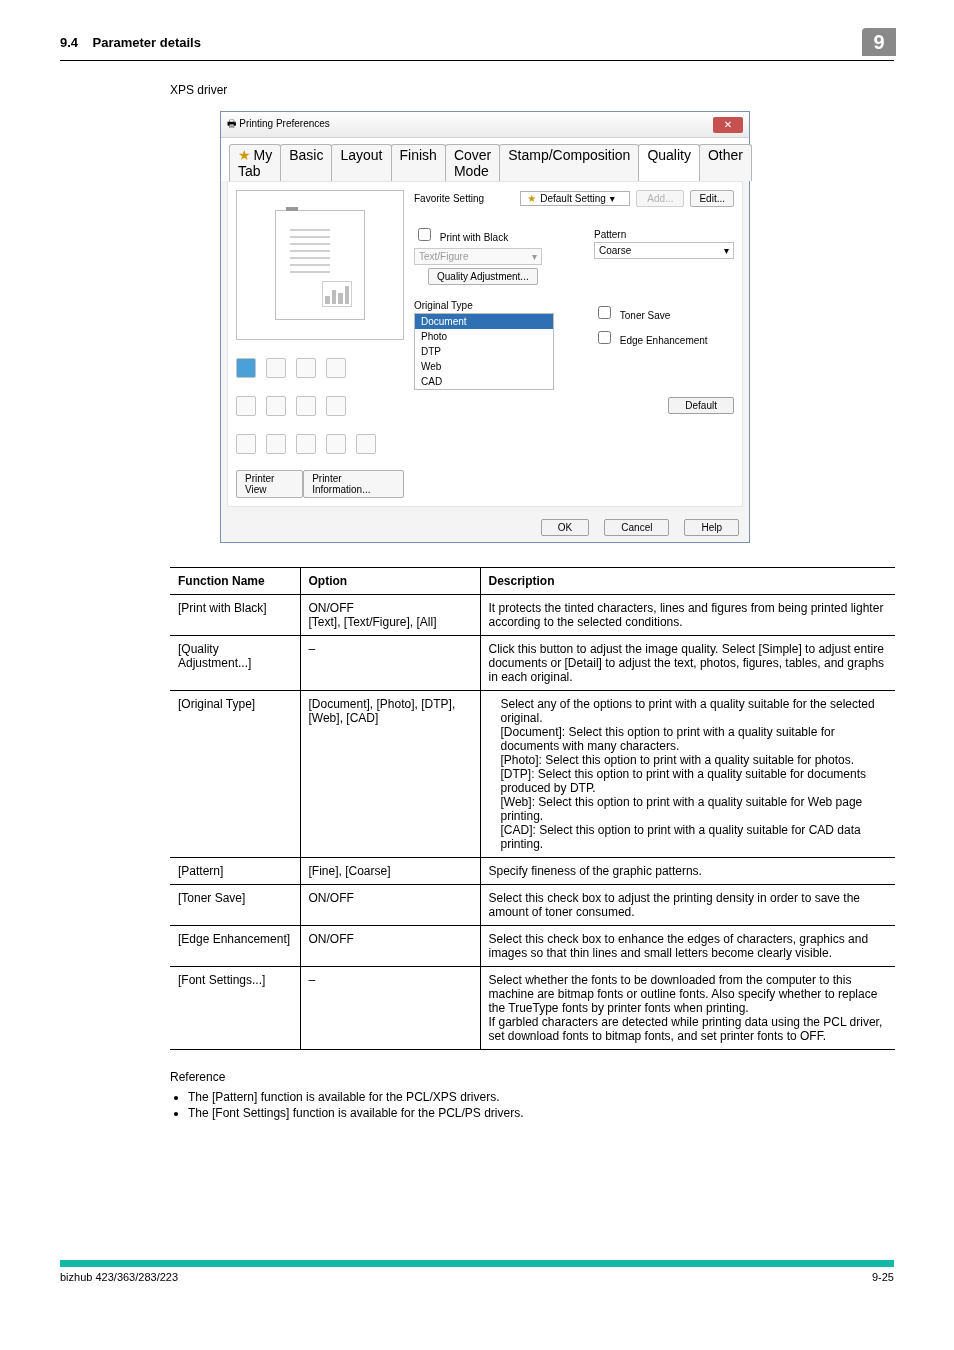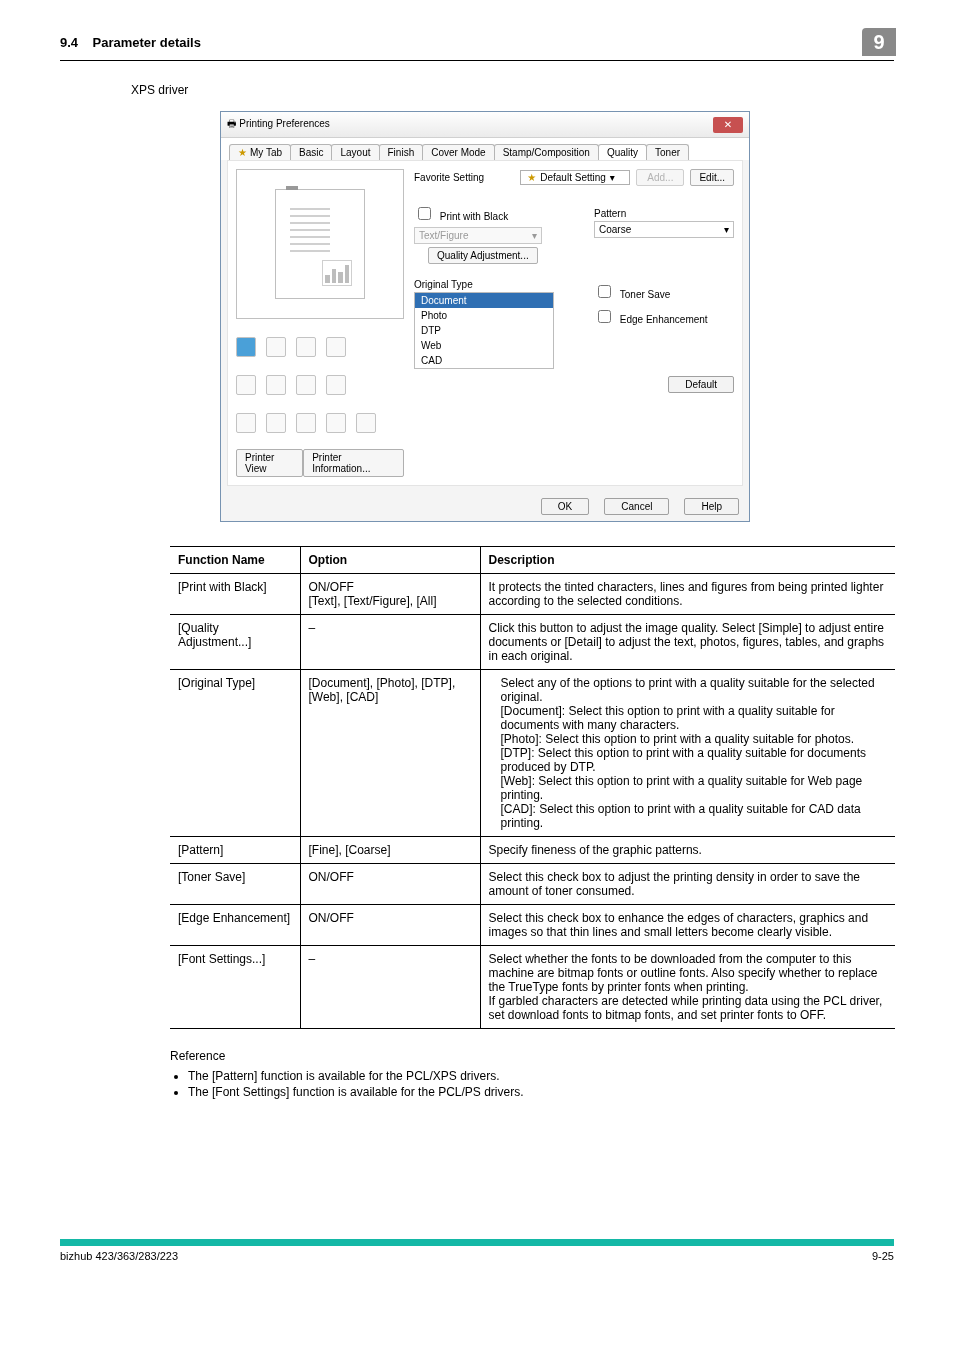--- a/index.html
+++ b/index.html
@@ -26,21 +26,21 @@
   .hdr-num-box {
     background: #898989;
     color: #fff;
     width: 34px; height: 28px;
     display: flex; align-items: center; justify-content: center;
     font-size: 20px; font-weight: bold;
     border-top-left-radius: 4px;
     margin-right: -2px;
   }
   .sub-heading {
-    margin: 22px 0 14px 71px;
+    margin: 22px 0 14px 110px;
     font-size: 12px;
   }
 
   
   .dlg-wrap { margin-left: 160px; }
   .dlg {
     width: 530px;
     border: 1px solid #7793b1;
     font-size: 10px;
     background: #f4f4f4;
@@ -53,21 +53,21 @@
   }
   .dlg-title .red-x {
     width: 30px; height: 16px; background: #c75050; border-radius: 2px;
     color:#fff; display:flex; align-items:center; justify-content:center; font-size:10px;
   }
   .tabs-row {
     display: flex; gap: 0; padding: 6px 8px 0 8px; background:#fff;
   }
   .tab {
     border: 1px solid #b5b5b5; border-bottom: none;
-    padding: 2px 8px; font-size: 10px; background:#f6f6f6;
+    padding: 2px 8px; font-size: 14px; background:#f6f6f6;
     border-top-left-radius:3px; border-top-right-radius:3px;
     margin-right: -1px;
   }
   .tab.active { background:#fff; }
   .star { color:#cc9900; margin-right:3px; }
   .dlg-body {
     background:#fff; border:1px solid #e4e4e4; margin: 0 6px 6px 6px; padding:8px;
     display:flex; gap:10px;
   }
   .left-col { width: 180px; }
@@ -172,21 +172,21 @@
         <span class="red-x">✕</span>
       </div>
       <div class="tabs-row">
         <div class="tab"><span class="star">★</span><span>My Tab</span></div>
         <div class="tab">Basic</div>
         <div class="tab">Layout</div>
         <div class="tab">Finish</div>
         <div class="tab">Cover Mode</div>
         <div class="tab">Stamp/Composition</div>
         <div class="tab active">Quality</div>
-        <div class="tab">Toner</div>
+        <div class="tab">Other</div>
       </div>
       <div class="dlg-body">
         <div class="left-col">
           <div class="preview-box">
             <div class="paper">
               <div class="staple"></div>
               <div class="lines">
                   <div></div>
                   <div></div>
                   <div></div>

